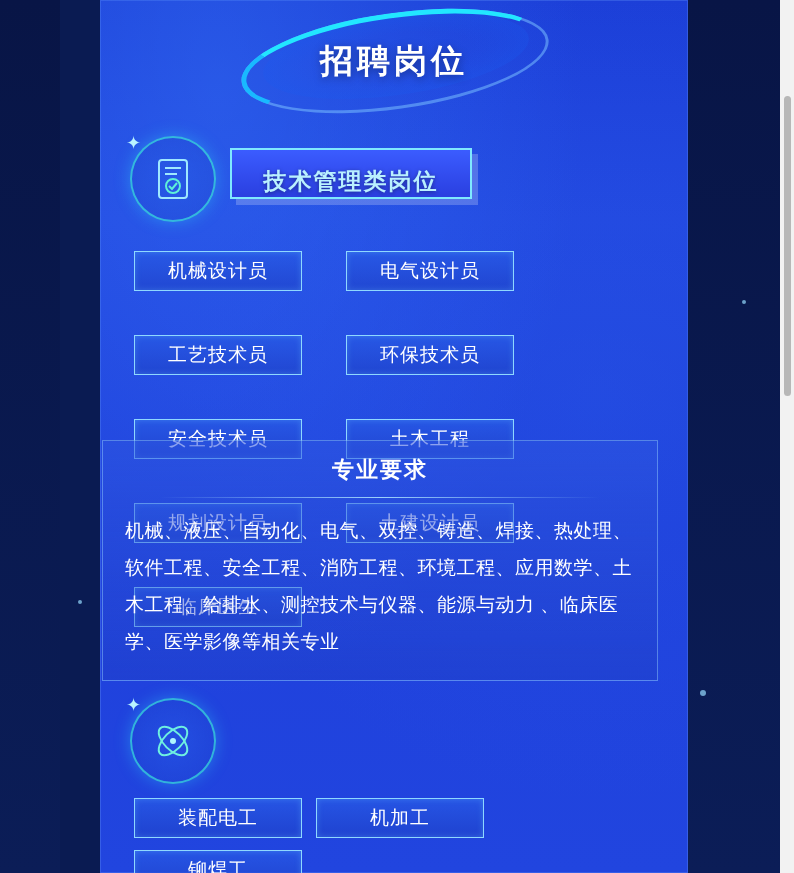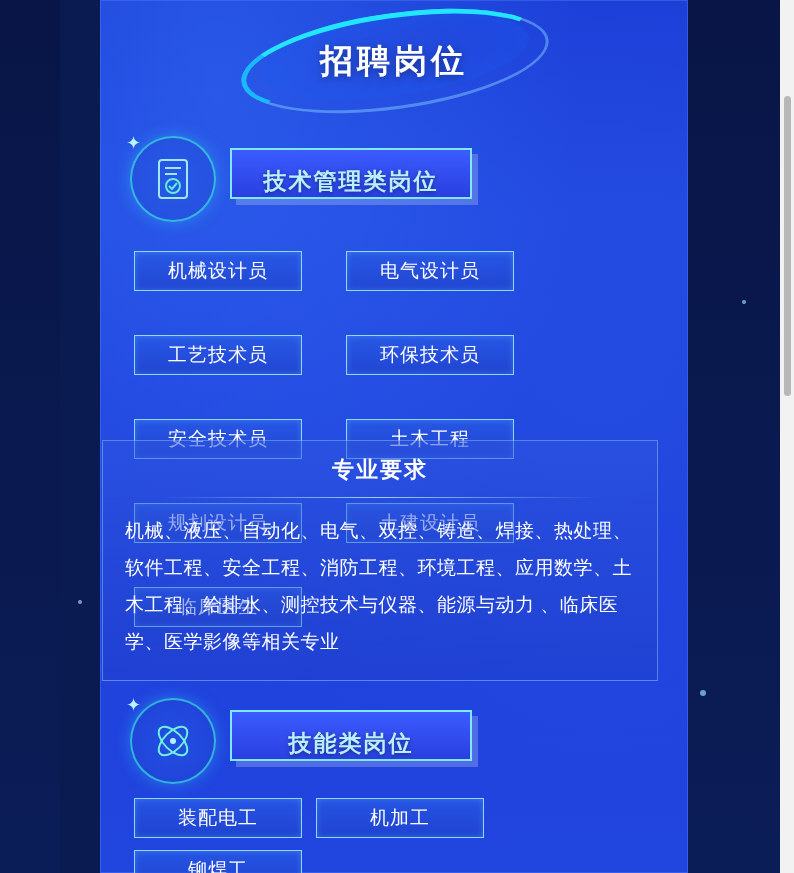--- a/index.html
+++ b/index.html
@@ -299,23 +299,20 @@
 
     <div class="section-head" style="top:692px;">
       <div class="badge-icon">
         <svg width="46" height="46" viewBox="0 0 46 46">
           <ellipse cx="23" cy="23" rx="18" ry="9" fill="none" stroke="#6ef0e0" stroke-width="2" transform="rotate(45 23 23)"></ellipse>
           <ellipse cx="23" cy="23" rx="18" ry="9" fill="none" stroke="#6ef0e0" stroke-width="2" transform="rotate(-45 23 23)"></ellipse>
           <circle cx="23" cy="23" r="3" fill="#aef6ff"></circle>
         </svg>
         <span class="spark">✦</span>
       </div>
-      <div class="section-title-box">
-        <span class="section-title-text">技能类岗位</span>
-      </div>
     </div>
 
     <div class="chips" style="top:798px;">
       <div class="chip">装配电工</div>
       <div class="chip">机加工</div>
       <div class="chip">铆焊工</div>
 
     </div>
 
   </div>

